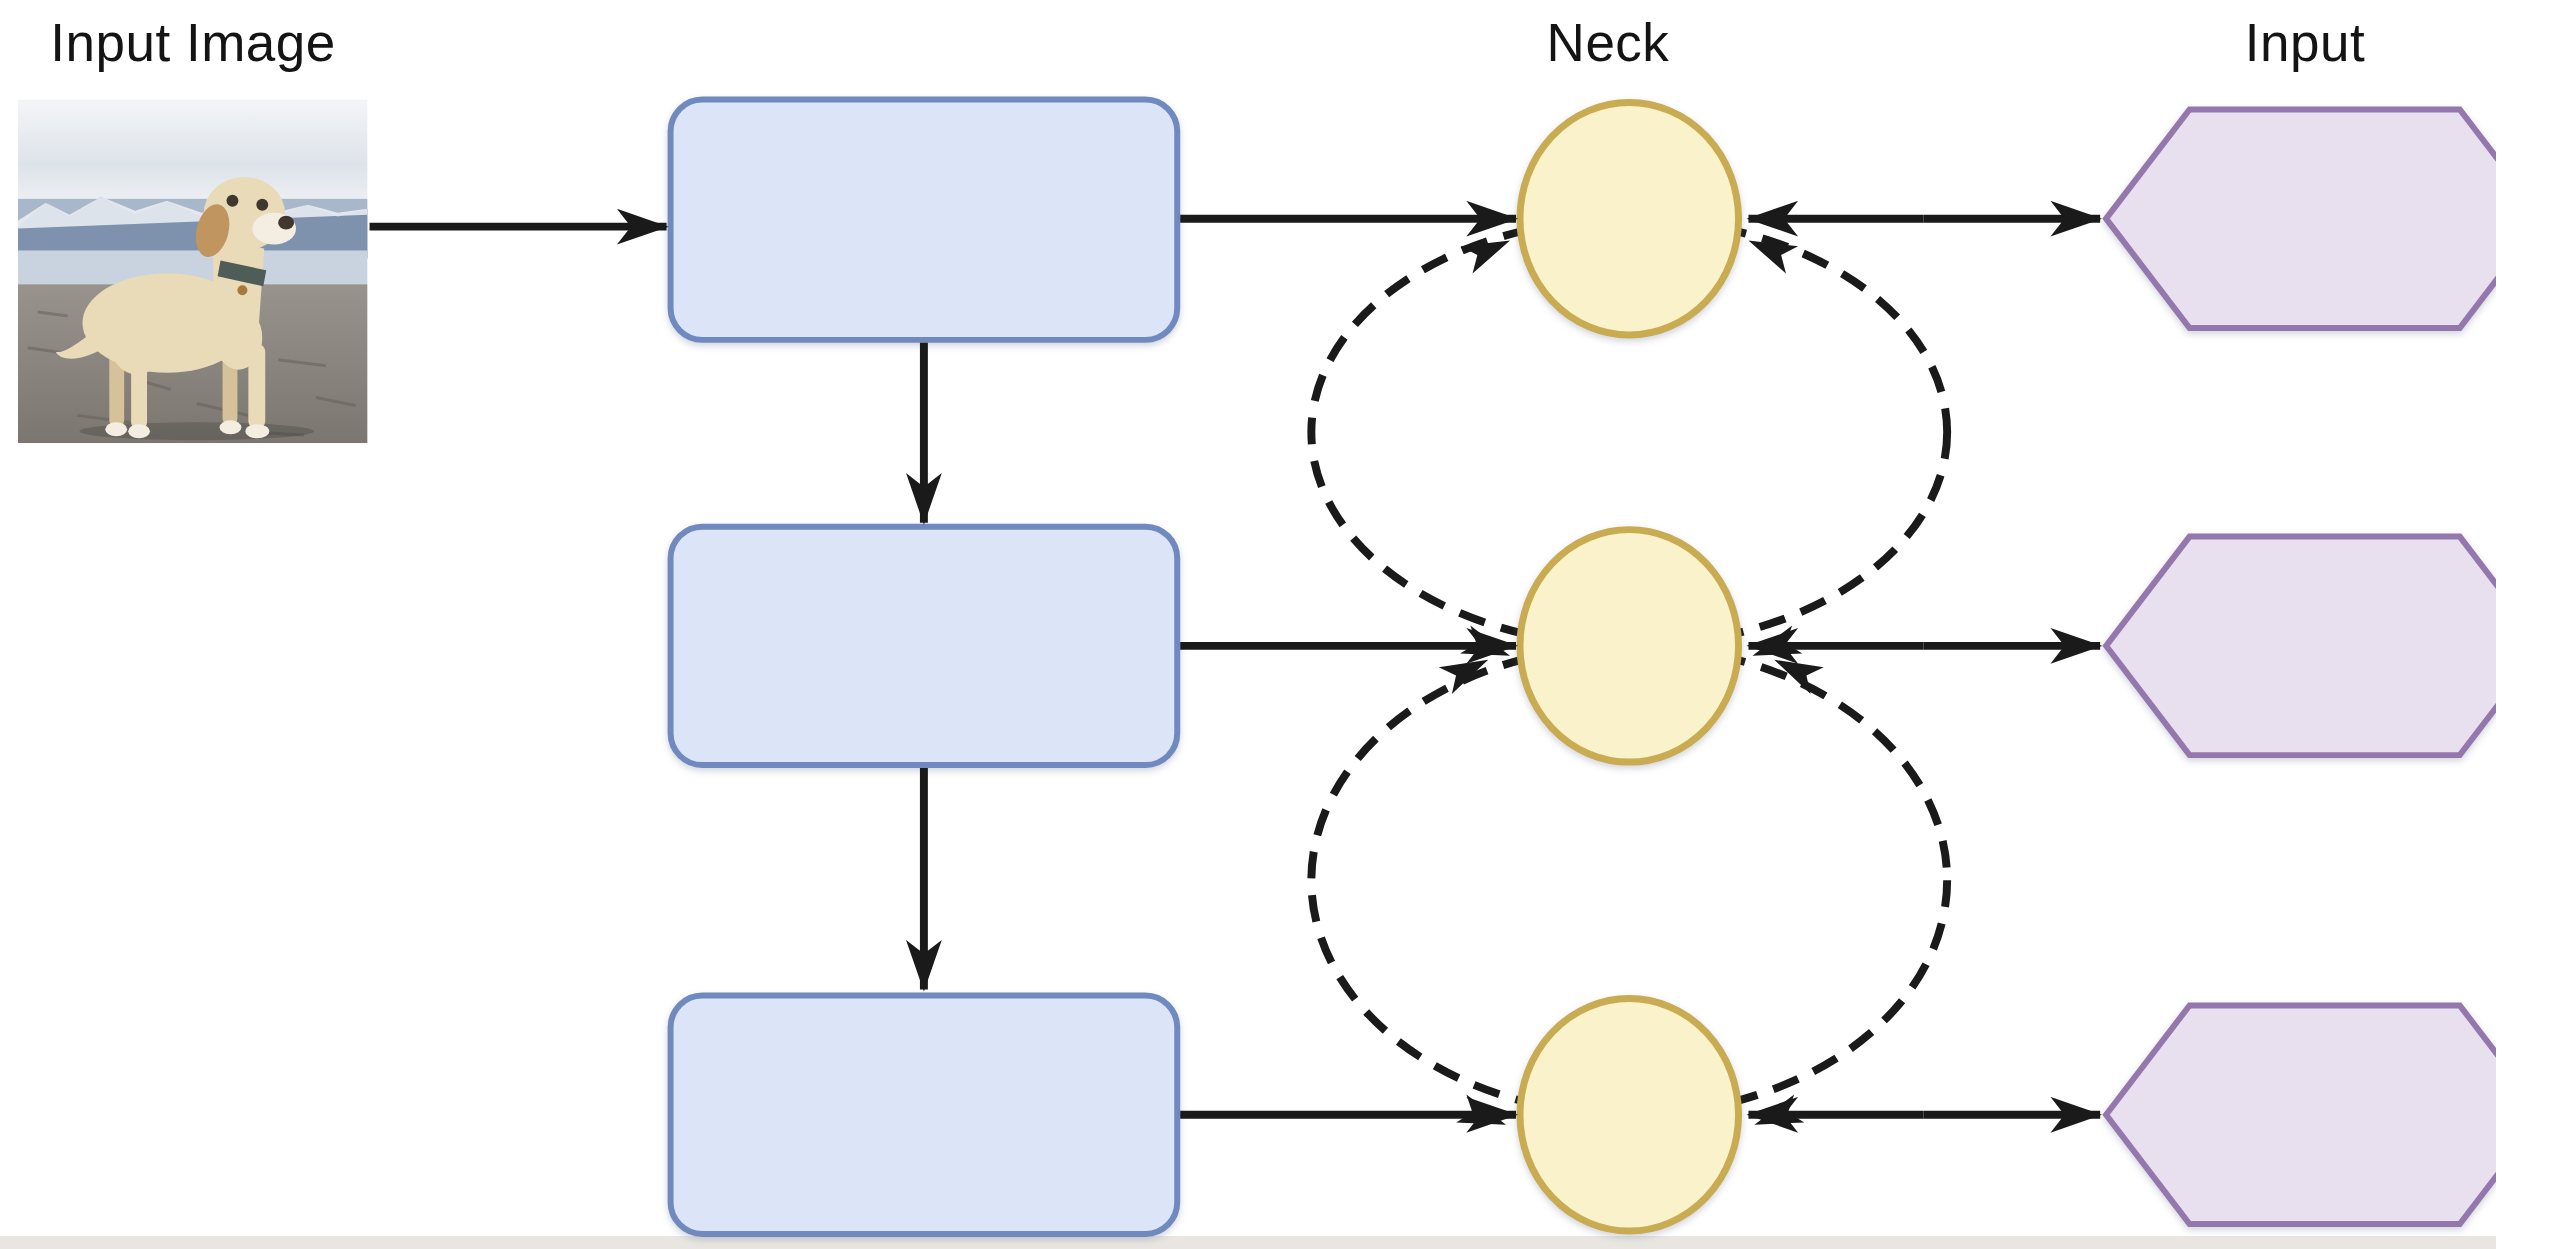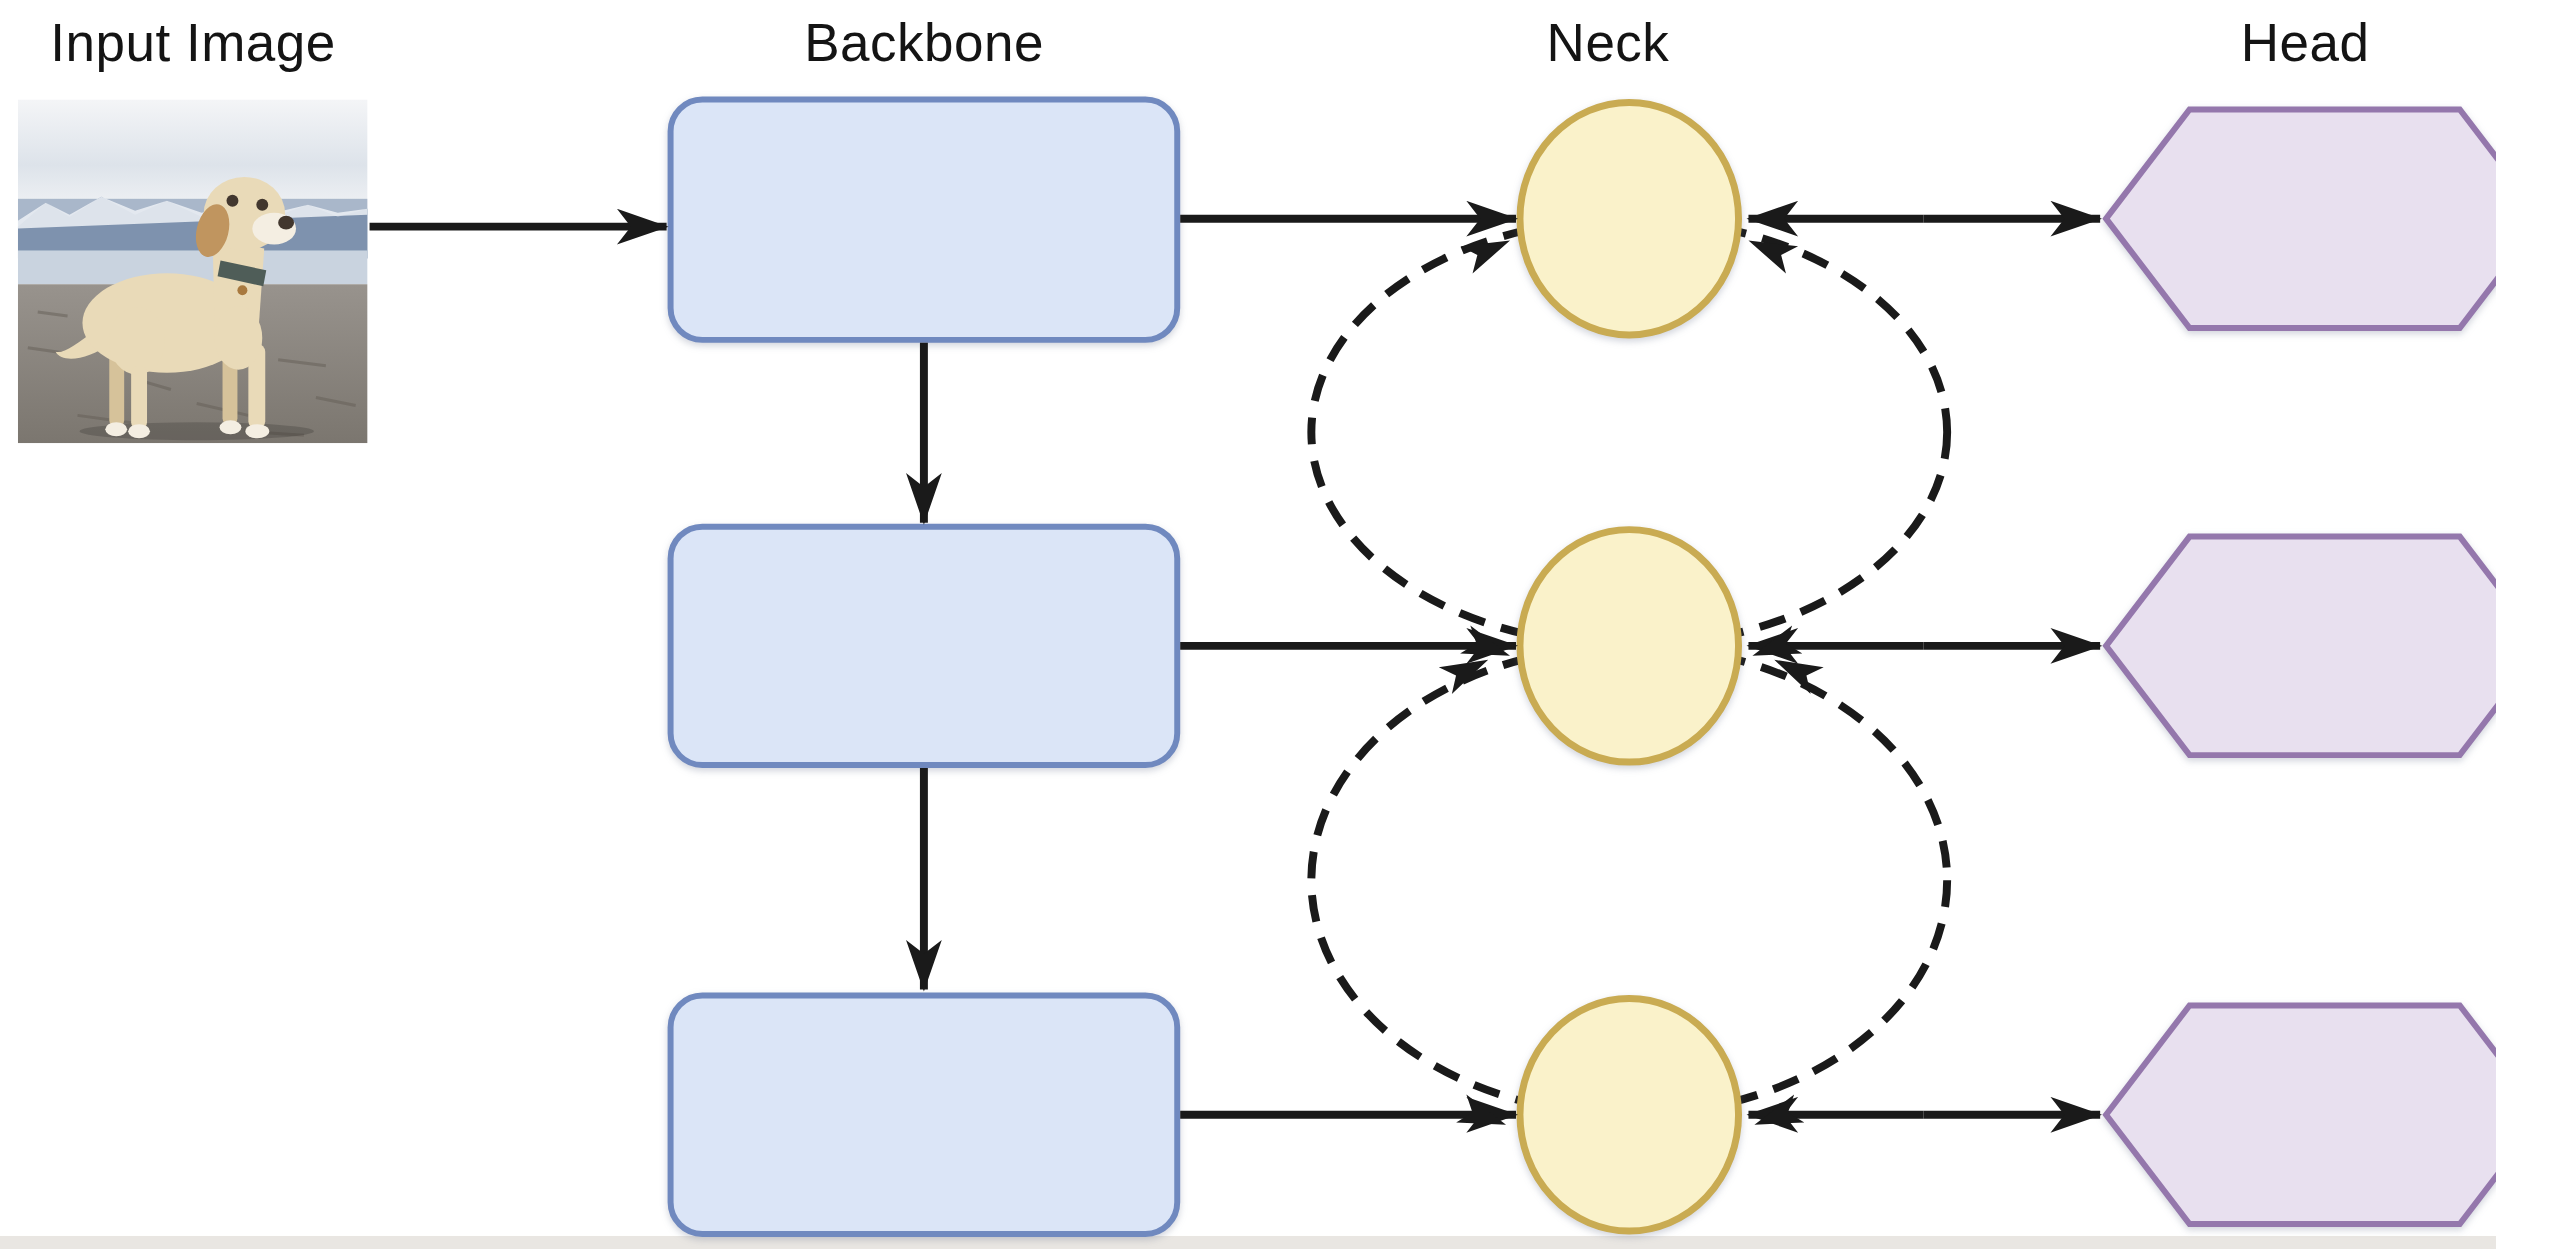--- a/index.html
+++ b/index.html
@@ -134,17 +134,16 @@
         <circle cx="226" cy="192" r="5" fill="#a8793f"></circle>
         <ellipse cx="99" cy="332" rx="11" ry="7" style="fill:var(--dog-paw)"></ellipse>
         <ellipse cx="122" cy="334" rx="11" ry="7" style="fill:var(--dog-paw)"></ellipse>
         <ellipse cx="214" cy="330" rx="11" ry="7" style="fill:var(--dog-paw)"></ellipse>
         <ellipse cx="241" cy="334" rx="12" ry="7" style="fill:var(--dog-paw)"></ellipse>
       </g>
     </g>
   </svg>
 
   <div id="lbl-input" class="col-label">Input Image</div>
-  <div id="lbl-backbone" class="col-label">Backbone</div>
   <div id="lbl-neck" class="col-label">Neck</div>
-  <div id="lbl-head" class="col-label">Head</div>
+  <div id="lbl-head" class="col-label">Input</div>
 </div>
 
 
 </body></html>

